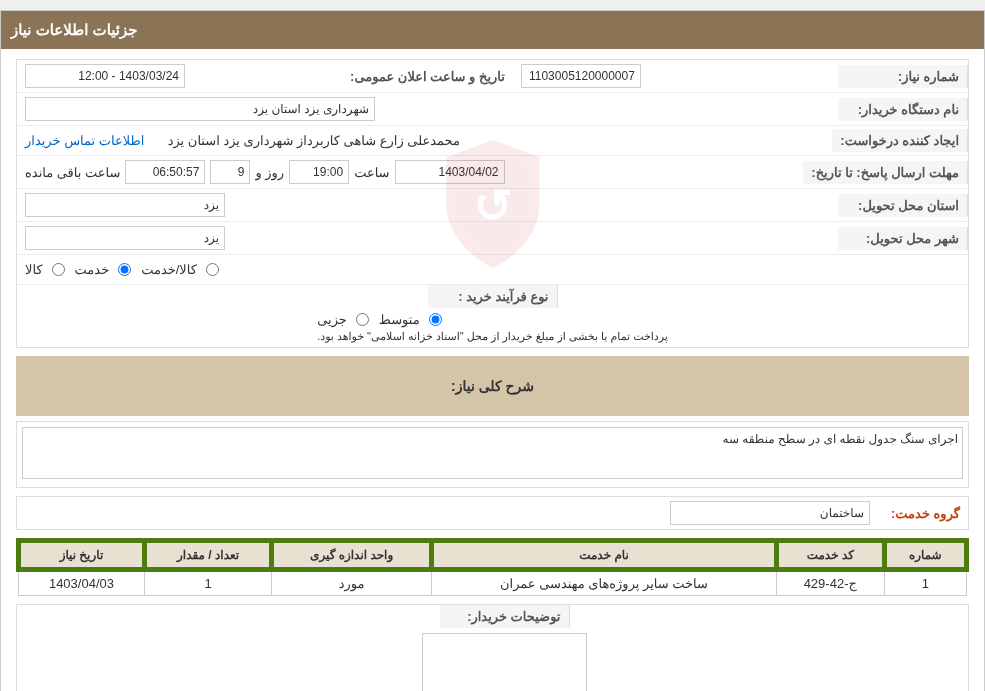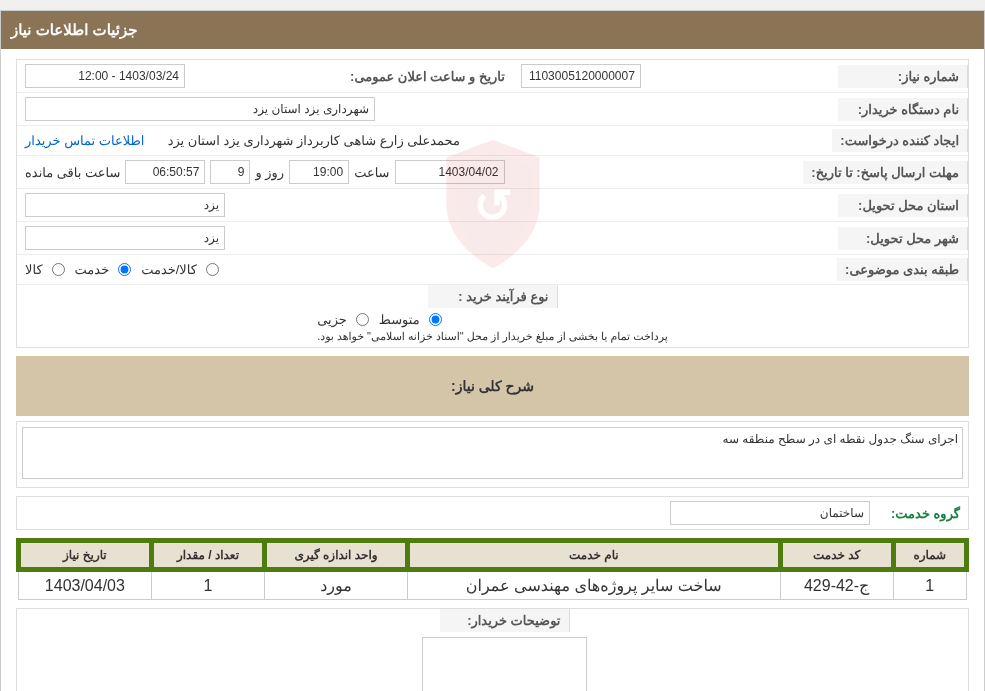--- a/index.html
+++ b/index.html
@@ -122,21 +122,21 @@
       border: 5px solid #4d7c0f;
       padding: 5px 8px;
       text-align: center;
       font-weight: bold;
       font-size: 12px;
     }
     table td {
       border: 1px solid #ccc;
       padding: 4px 8px;
       text-align: center;
-      font-size: 16px;
+      font-size: 13px;
     }
     .buttons-row {
       display: flex;
       justify-content: center;
       gap: 10px;
       padding: 15px 0;
     }
     .btn {
       padding: 5px 25px;
       border: 1px solid #aaa;
@@ -166,21 +166,21 @@
       pointer-events: none;
     }
     .service-group-row {
       display: flex;
       align-items: center;
       padding: 4px 8px;
       min-height: 30px;
     }
     .service-label {
       font-weight: bold;
-      color: #15803d;
+      color: #c2410c;
       min-width: 80px;
       text-align: right;
       margin-left: 10px;
     }
   </style>
 </head>
 <body>
 
 <div class="page-wrapper">
 
@@ -248,21 +248,20 @@
       </div>
 
       <div class="form-row">
         <div class="label-cell">شهر محل تحویل:</div>
         <div class="value-cell">
           <input class="input-box" type="text" readonly="" value="یزد" style="width: 200px;">
         </div>
       </div>
 
       <div class="form-row">
-        <div class="label-cell">طبقه بندی موضوعی:</div>
         <div class="value-cell">
           <div class="radio-group">
             <div class="radio-item">
               <input type="radio" name="category" style="">
               <span>کالا/خدمت</span>
             </div>
             <div class="radio-item">
               <input type="radio" name="category" checked="" style="">
               <span>خدمت</span>
             </div>

